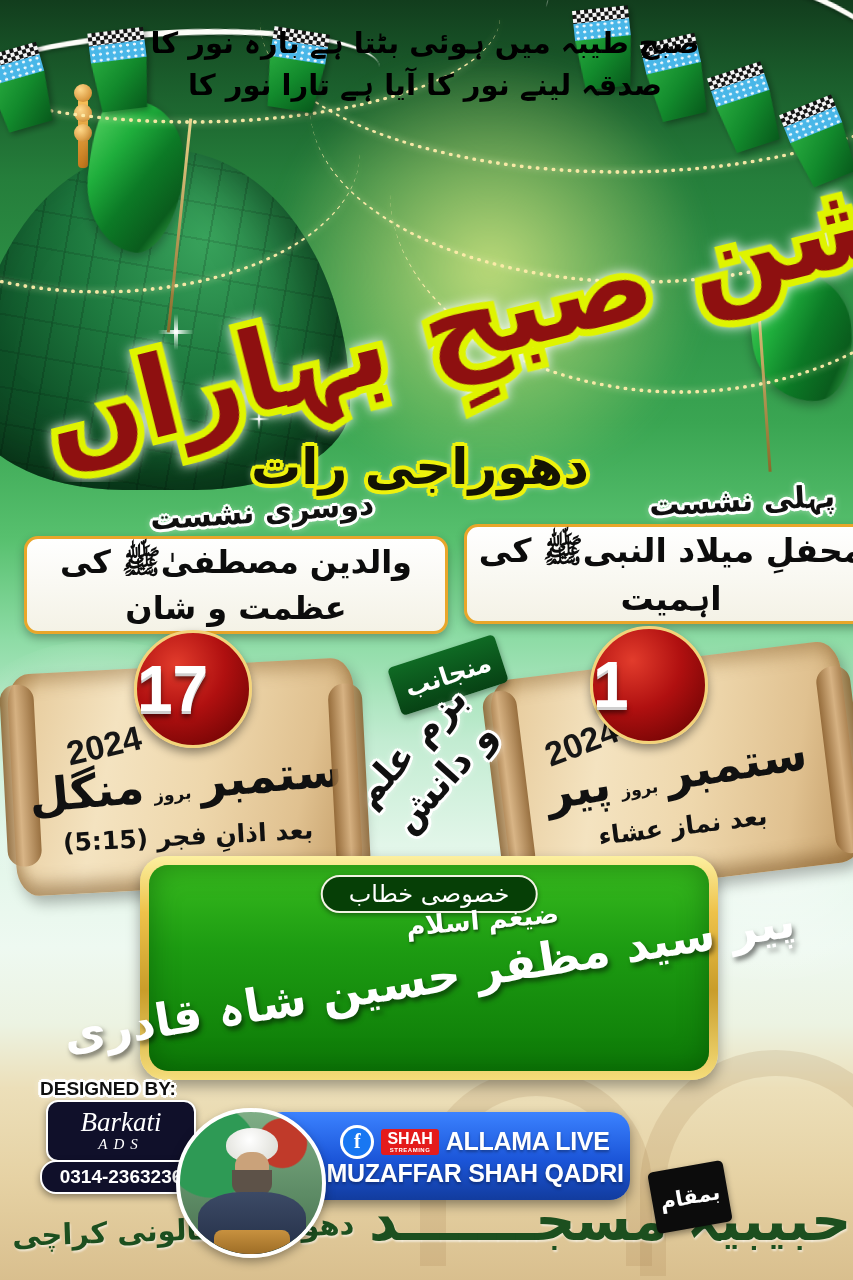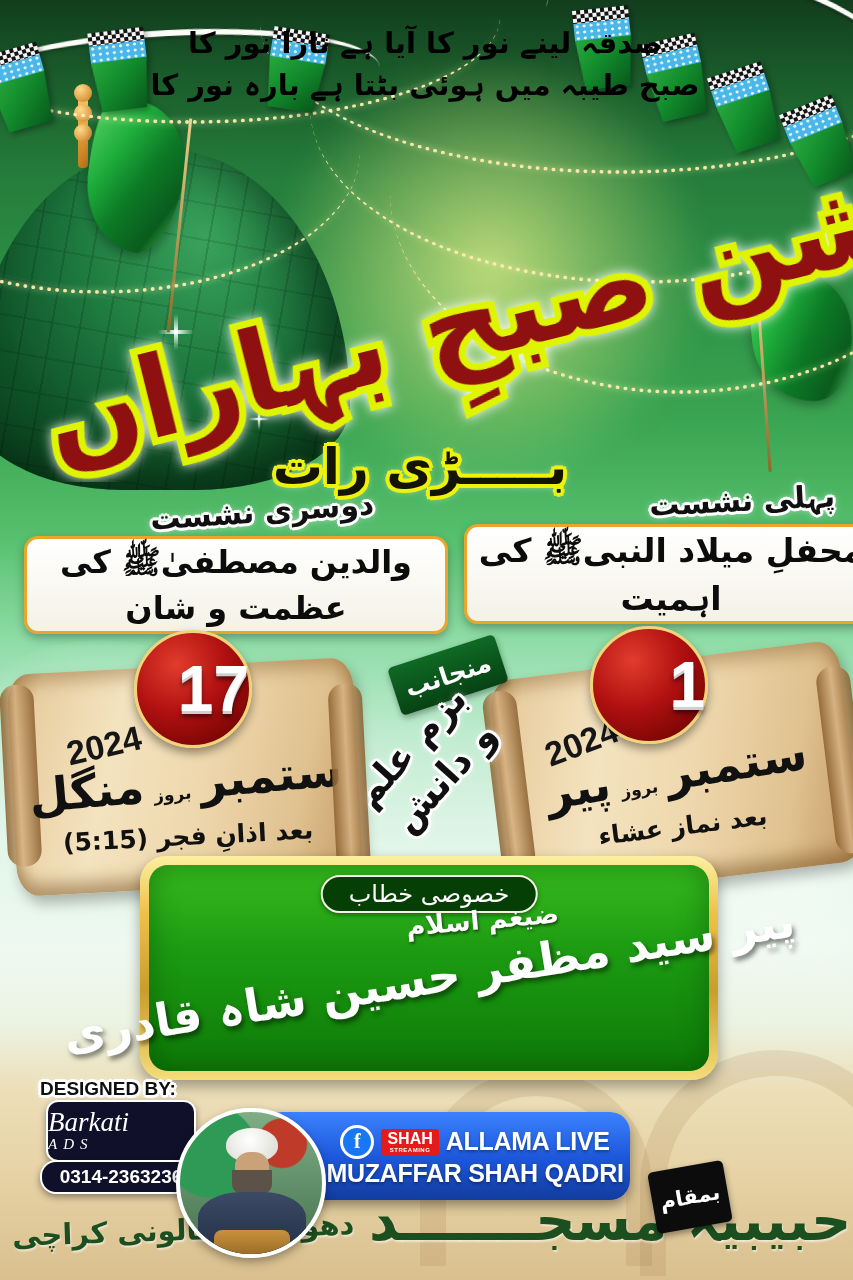--- a/index.html
+++ b/index.html
@@ -69,21 +69,21 @@
   .scroll{background:linear-gradient(105deg,#c59d66 0%,#e9cfa2 9%,#f4e3c0 30%,#eed7ac 55%,#e0c190 80%,#bf9760 100%);
     border-radius:22px/30px;
     box-shadow:inset 0 10px 16px rgba(120,80,30,.35),inset 0 -12px 16px rgba(110,70,25,.45),4px 8px 14px rgba(0,0,0,.28);}
   .scroll::before,.scroll::after{content:"";position:absolute;width:34px;border-radius:16px;
     background:linear-gradient(90deg,#8a5f2e,#d8b384 45%,#8a5f2e);opacity:.85;}
   .scroll::before{left:-8px;top:10px;bottom:30px;}
   .scroll::after{right:-8px;top:26px;bottom:8px;}
   .date-circle{width:112px;height:112px;border-radius:50%;
     background:radial-gradient(circle at 35% 28%,#e23c2c 0%,#b01010 45%,#7c0606 80%,#5e0202 100%);
     border:3px solid #f3d37a;box-shadow:0 5px 10px rgba(0,0,0,.4);
-    display:flex;align-items:center;justify-content:flex-end;}
+    display:flex;align-items:center;justify-content:flex-start;}
   .date-num{font-family:"Liberation Sans",sans-serif;font-size:64px;font-weight:bold;color:#ffffff;
     text-shadow:0 3px 0 #cfcfcf,0 6px 5px rgba(0,0,0,.55);}
   .year{font-family:"Liberation Sans",sans-serif;font-size:34px;font-weight:bold;color:#161616;}
   .dline{font-weight:bold;color:#111;white-space:nowrap;}
   .dline .big{font-size:46px;} .dline .sm{font-size:17px;margin:0 4px;}
   .dtime{font-size:25px;font-weight:bold;color:#111;}
   
   .from-banner{width:112px;height:50px;background:linear-gradient(180deg,#0f6a24,#074214);
     border-radius:5px;display:flex;align-items:center;justify-content:center;
     color:#fff;font-size:25px;font-weight:bold;box-shadow:0 3px 6px rgba(0,0,0,.35);}
@@ -101,21 +101,21 @@
   .honorific{position:absolute;top:40px;right:150px;transform:rotate(-5deg);
     color:#fff;font-size:26px;font-weight:bold;text-shadow:1px 2px 3px rgba(0,0,0,.55);}
   .speaker-ur{position:absolute;top:86px;left:50%;transform:translateX(-50%) rotate(-9deg);
     color:#fff;font-size:46px;font-weight:bold;white-space:nowrap;
     text-shadow:2px 4px 5px rgba(0,0,0,.5);}
   
   .dz-label{left:40px;top:1078px;width:160px;text-align:left;
     font-family:"Liberation Sans",sans-serif;font-size:19px;font-weight:bold;}
   .dz-box{left:46px;top:1100px;width:146px;height:58px;background:#10102a;
     border:2px solid #fff;border-radius:12px;box-shadow:0 3px 7px rgba(0,0,0,.4);
-    display:flex;flex-direction:column;align-items:flex-start;justify-content:center;color:#fff;}
+    display:flex;flex-direction:column;align-items:center;justify-content:center;color:#fff;}
   .dz-name{font-family:"Liberation Serif",serif;font-style:italic;font-size:27px;line-height:1;}
   .dz-type{font-family:"Liberation Serif",serif;font-style:italic;font-size:15px;letter-spacing:6px;line-height:1.1;}
   .dz-phone{left:40px;top:1160px;width:158px;height:30px;background:#10102a;border:2px solid #fff;
     border-radius:16px;display:flex;align-items:center;justify-content:center;
     font-family:"Liberation Sans",sans-serif;font-size:19px;font-weight:bold;color:#fff;
     box-shadow:0 3px 7px rgba(0,0,0,.4);}
   
   .photo{left:176px;top:1108px;width:142px;height:142px;border-radius:50%;border:4px solid #fff;
     overflow:hidden;z-index:6;box-shadow:0 4px 10px rgba(0,0,0,.35);
     background:radial-gradient(circle at 72% 22%,#c03a2a 0 16%,transparent 17%),
@@ -220,29 +220,29 @@
       <div class="band"></div>
       <div class="body"></div>
     </div>
   <div class="abs flag" style="left:792px;top:102px;transform:rotate(-22deg);">
       <div class="chk"></div>
       <div class="band"></div>
       <div class="body"></div>
     </div>
 
   <div class="abs verse rtl">
+    <div>صبح طیبہ میں ہوئی بٹتا ہے بارہ نور کا</div>
     <div>صدقہ لینے نور کا آیا ہے تارا نور کا</div>
-    <div>صبح طیبہ میں ہوئی بٹتا ہے بارہ نور کا</div>
   </div>
 
   <svg class="abs" style="left:0;top:92px;" width="853" height="390" viewBox="0 0 853 390">
     <text x="520" y="255" transform="rotate(-14 520 255)" text-anchor="middle" font-family="DejaVu Sans, sans-serif" font-weight="bold" font-size="112" fill="#8e1010" stroke="#dff400" stroke-width="14" paint-order="stroke" style="filter:drop-shadow(0 0 6px rgba(255,255,255,.95));">جشن صبحِ بہاراں</text>
   </svg>
 
-  <div class="abs subtitle o-yellow rtl">بـــــڑی رات</div>
+  <div class="abs subtitle o-yellow rtl">دھوراجی رات</div>
 
   <div class="abs sess-label o-white rtl" style="right:18px;top:483px;transform:rotate(-3deg);">پہلی نشست</div>
   <div class="abs topic-box rtl" style="left:448px;top:524px;width:408px;height:94px;font-size:33px;">
     <span>محفلِ میلاد النبیﷺ کی اہمیت</span>
   </div>
 
   <div class="abs sess-label o-white rtl" style="left:150px;top:494px;transform:rotate(-4deg);">دوسری نشست</div>
   <div class="abs topic-box rtl" style="left:8px;top:536px;width:418px;height:92px;font-size:32px;">
     <span>والدین مصطفیٰﷺ کی عظمت و شان</span>
   </div>

